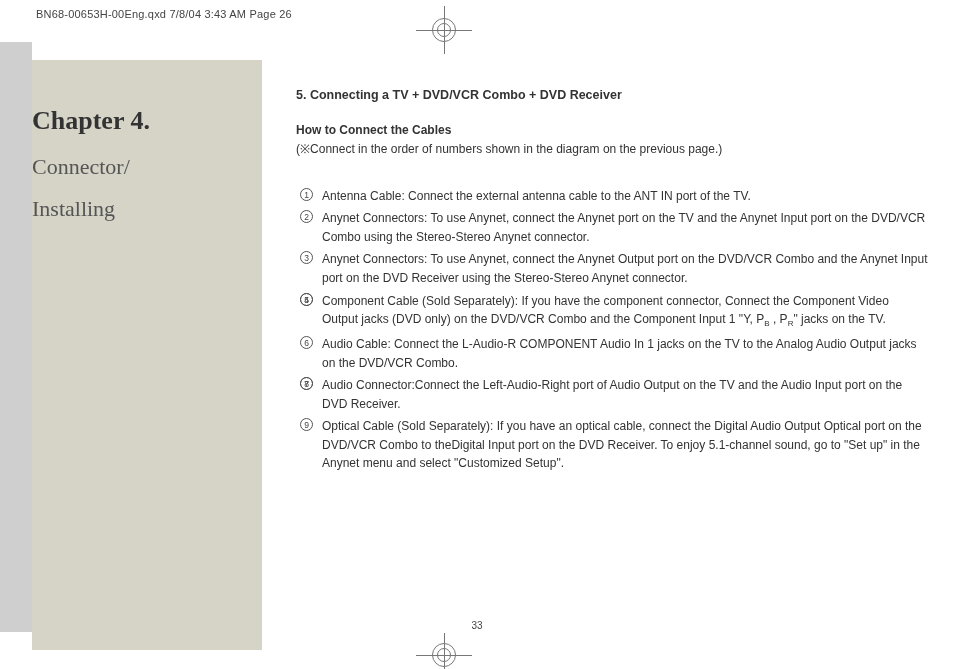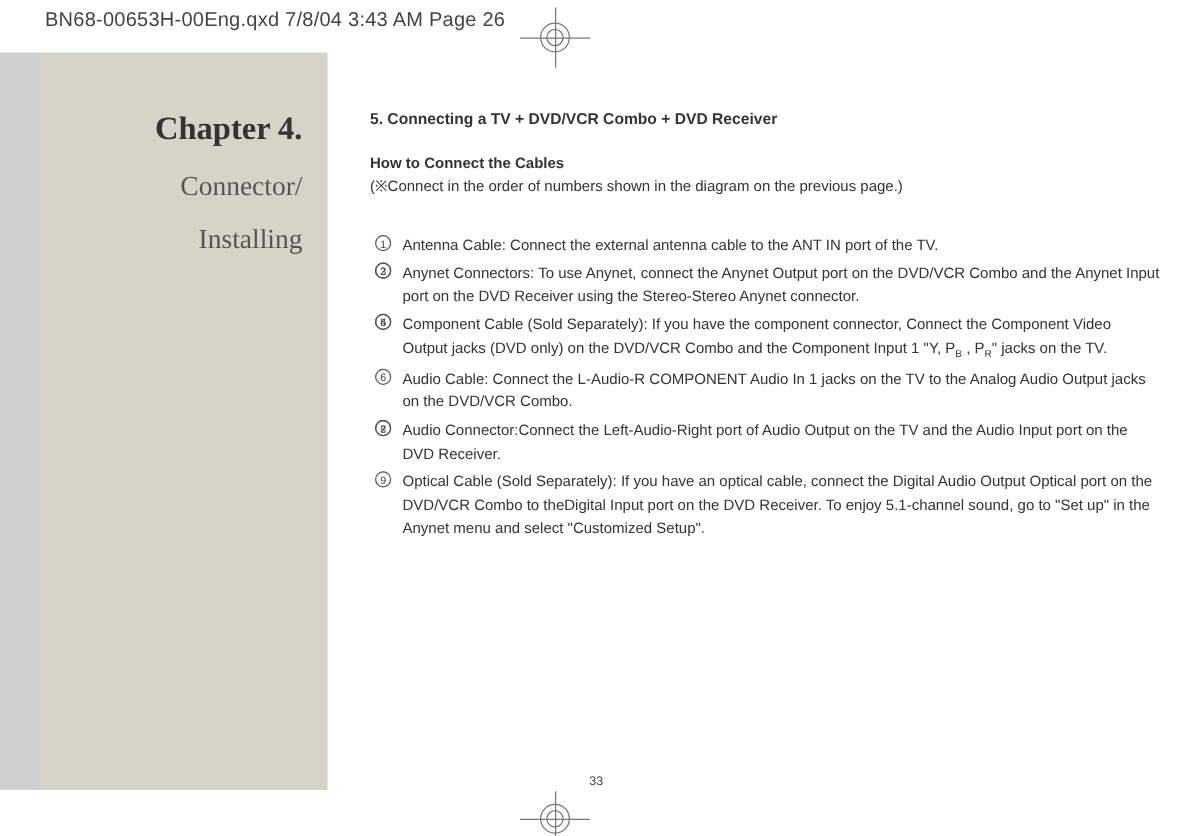--- a/index.html
+++ b/index.html
@@ -9,21 +9,21 @@
     width: 954px;
     height: 669px;
     position: relative;
     overflow: hidden;
     color: #3b3b3b;
   }
   .page-header {
     position: absolute;
     top: 8px;
     left: 36px;
-    font-size: 16px;
+    font-size: 11px;
     color: #444;
     letter-spacing: 0.2px;
   }
   .crop-top {
     position: absolute;
     top: 6px; left: 420px;
     width: 48px; height: 48px;
     border: none;
   }
   .crop-verthair { position:absolute; left:50%; top:0; width:0; height:100%; border-left:0.5px solid #777; }
@@ -35,25 +35,25 @@
   .crop-left   { position:absolute; top:290px; left:0; width:46px; height:60px; }
 
   .gray-edge {
     position:absolute;
     top:42px; left:0;
     width:32px; height:590px;
     background:#cfcfcf;
   }
   .sidebar {
     position:absolute;
-    top:42px; left:32px;
+    top:60px; left:32px;
     width:230px; height:590px;
     background:#d6d3c7;
-    padding: 46px 20px 0 0;
-    text-align:right;
+    padding: 46px 6px 0 0;
+    text-align:left;
   }
   .sidebar h1 {
     font-family: "Times New Roman", Times, serif;
     font-weight: bold;
     font-size: 26px;
     color:#333;
     margin-bottom:10px;
   }
   .sidebar .sub {
     font-family: "Times New Roman", Times, serif;
@@ -147,21 +147,21 @@
 
 <div class="content">
   <div class="sec-title">5. Connecting a TV + DVD/VCR Combo + DVD Receiver</div>
   <div class="howto">How to Connect the Cables</div>
   <div class="note">
     <span>(</span><span>※</span><span>Connect in the order of numbers shown in the diagram on the previous page.)</span>
   </div>
 
   <ol class="steps">
     <li><span class="num">1</span><span>Antenna Cable: Connect the external antenna cable to the ANT IN port of the TV.</span></li>
-    <li><span class="num">2</span></li>
+    <li><span class="num">2</span><span>Anynet Connectors: To use Anynet, connect the Anynet port on the TV and the Anynet Input port on the DVD/VCR Combo using the Stereo-Stereo Anynet connector.</span></li>
     <li><span class="num">3</span><span>Anynet Connectors: To use Anynet, connect the Anynet Output port on the DVD/VCR Combo and the Anynet Input port on the DVD Receiver using the Stereo-Stereo Anynet connector.</span></li>
     <li><span class="num">4</span></li>
     <li><span class="num">5</span><span>Component Cable (Sold Separately): If you have the component connector, Connect the Component Video Output jacks (DVD only) on the DVD/VCR Combo and the Component Input 1 "Y, P<span class="sub-char">B</span> , P<span class="sub-char">R</span>" jacks on the TV.</span></li>
     <li><span class="num">6</span><span>Audio Cable: Connect the L-Audio-R COMPONENT Audio In 1 jacks on the TV to the Analog Audio Output jacks on the DVD/VCR Combo.</span></li>
     <li><span class="num">7</span></li>
     <li><span class="num">8</span><span>Audio Connector:Connect the Left-Audio-Right port of Audio Output on the TV and the Audio Input port on the DVD Receiver.</span></li>
     <li><span class="num">9</span><span>Optical Cable (Sold Separately): If you have an optical cable, connect the Digital Audio Output Optical port on the DVD/VCR Combo to theDigital Input port on the DVD Receiver. To enjoy 5.1-channel sound, go to "Set up" in the Anynet menu and select "Customized Setup".</span></li>
   </ol>
 </div>
 

